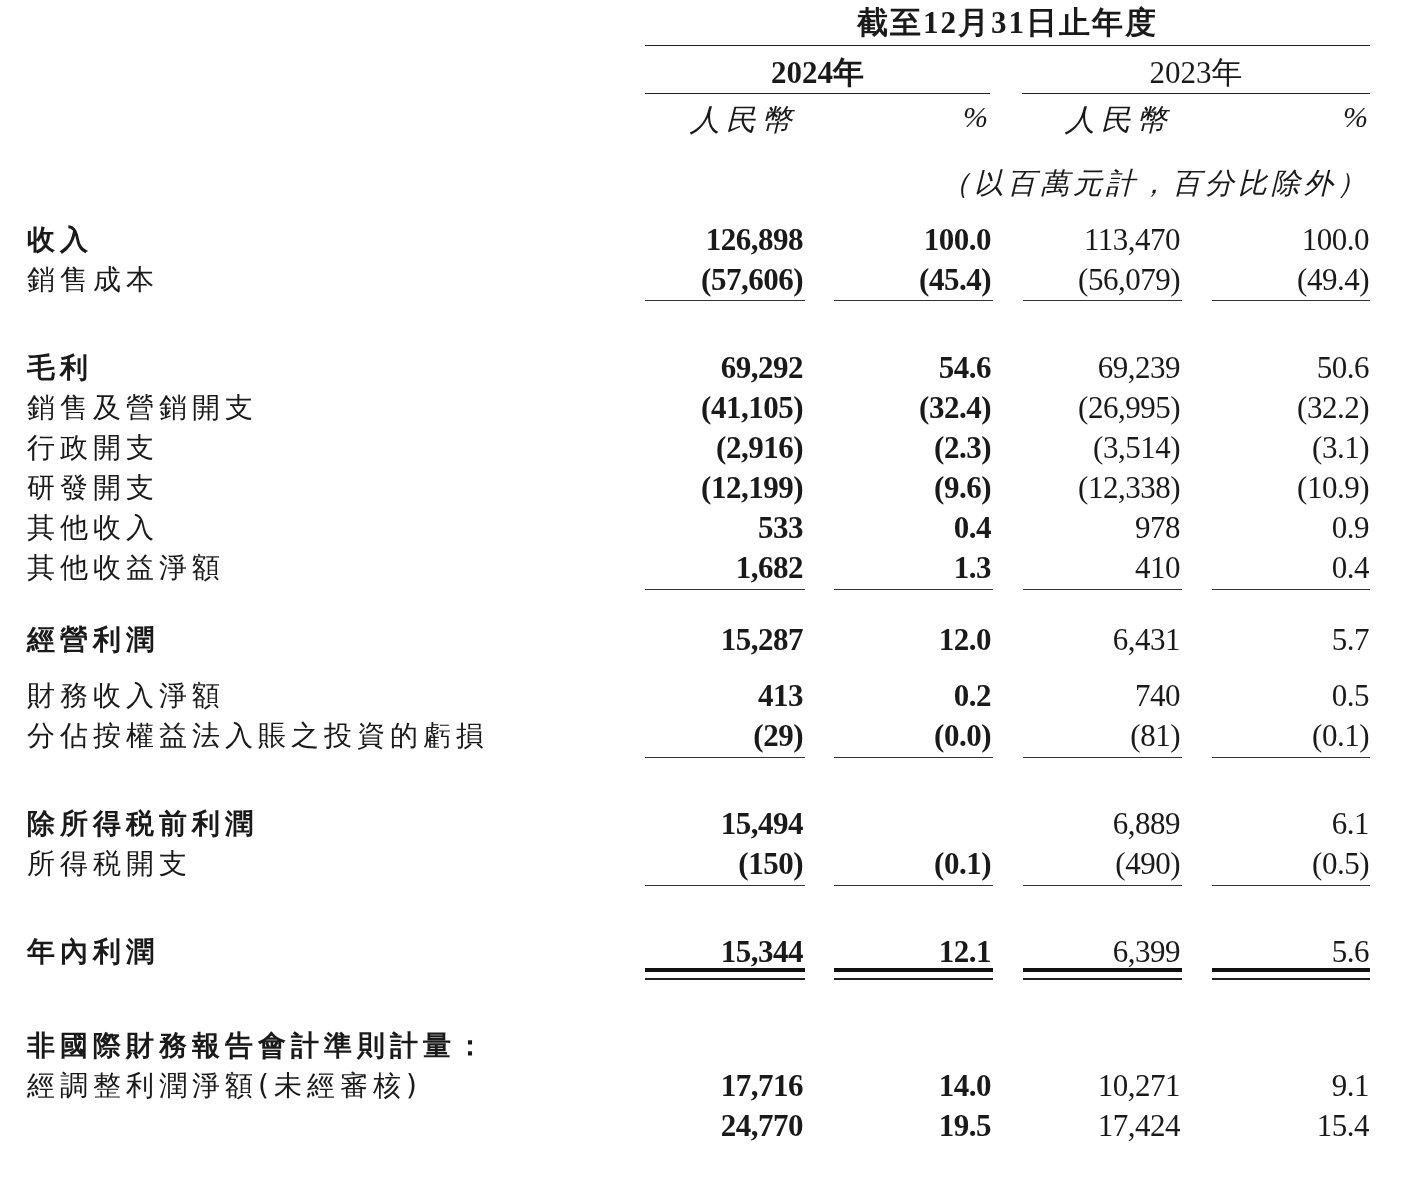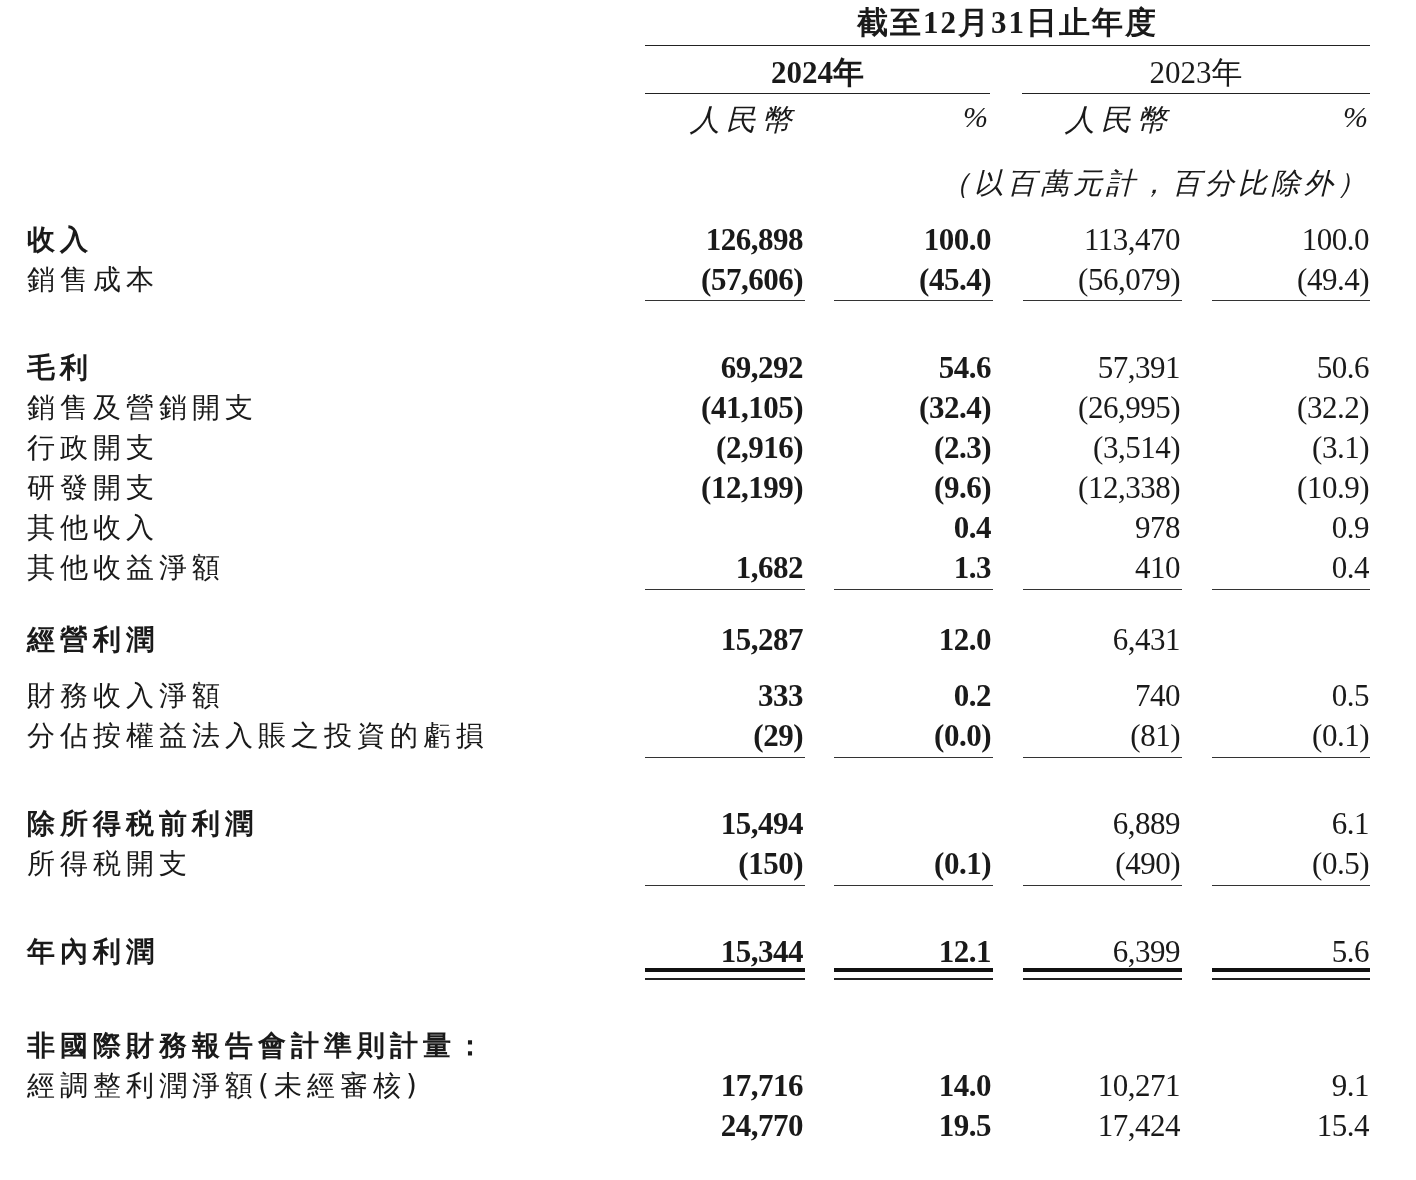--- a/index.html
+++ b/index.html
@@ -60,21 +60,21 @@
       <span class="num c4 neg">(49.4)</span>
     </div>
     <div class="ul" style="left: 645px; width: 160px; top: 300px;"></div>
     <div class="ul" style="left: 834px; width: 159px; top: 300px;"></div>
     <div class="ul" style="left: 1023px; width: 159px; top: 300px;"></div>
     <div class="ul" style="left: 1212px; width: 158px; top: 300px;"></div>
     <div class="row" style="top: 348px;">
       <span class="lbl bold">毛利</span>
       <span class="num b c1">69,292</span>
       <span class="num b c2">54.6</span>
-      <span class="num c3">57,391</span>
+      <span class="num c3">69,239</span>
       <span class="num c4">50.6</span>
     </div>
     <div class="row" style="top: 388px;">
       <span class="lbl">銷售及營銷開支</span>
       <span class="num b c1 neg">(41,105)</span>
       <span class="num b c2 neg">(32.4)</span>
       <span class="num c3 neg">(26,995)</span>
       <span class="num c4 neg">(32.2)</span>
     </div>
     <div class="row" style="top: 428px;">
@@ -86,44 +86,46 @@
     </div>
     <div class="row" style="top: 468px;">
       <span class="lbl">研發開支</span>
       <span class="num b c1 neg">(12,199)</span>
       <span class="num b c2 neg">(9.6)</span>
       <span class="num c3 neg">(12,338)</span>
       <span class="num c4 neg">(10.9)</span>
     </div>
     <div class="row" style="top: 508px; padding-left: 38px;">
       <span class="lbl">其他收入</span>
+      <span class="num b c1">533</span>
       <span class="num b c2">0.4</span>
       <span class="num c3">978</span>
       <span class="num c4">0.9</span>
     </div>
     <div class="row" style="top: 548px;">
       <span class="lbl">其他收益淨額</span>
       <span class="num b c1">1,682</span>
       <span class="num b c2">1.3</span>
       <span class="num c3">410</span>
       <span class="num c4">0.4</span>
     </div>
     <div class="ul" style="left: 645px; width: 160px; top: 589px;"></div>
     <div class="ul" style="left: 834px; width: 159px; top: 589px;"></div>
     <div class="ul" style="left: 1023px; width: 159px; top: 589px;"></div>
     <div class="ul" style="left: 1212px; width: 158px; top: 589px;"></div>
     <div class="row" style="top: 620px;">
       <span class="lbl bold">經營利潤</span>
       <span class="num b c1">15,287</span>
       <span class="num b c2">12.0</span>
       <span class="num c3">6,431</span>
+      <span class="num c4">5.7</span>
     </div>
     <div class="row" style="top: 676px;">
       <span class="lbl">財務收入淨額</span>
-      <span class="num b c1">333</span>
+      <span class="num b c1">413</span>
       <span class="num b c2">0.2</span>
       <span class="num c3">740</span>
       <span class="num c4">0.5</span>
     </div>
     <div class="row" style="top: 716px;">
       <span class="lbl">分佔按權益法入賬之投資的虧損</span>
       <span class="num b c1 neg">(29)</span>
       <span class="num b c2 neg">(0.0)</span>
       <span class="num c3 neg">(81)</span>
       <span class="num c4 neg">(0.1)</span>

